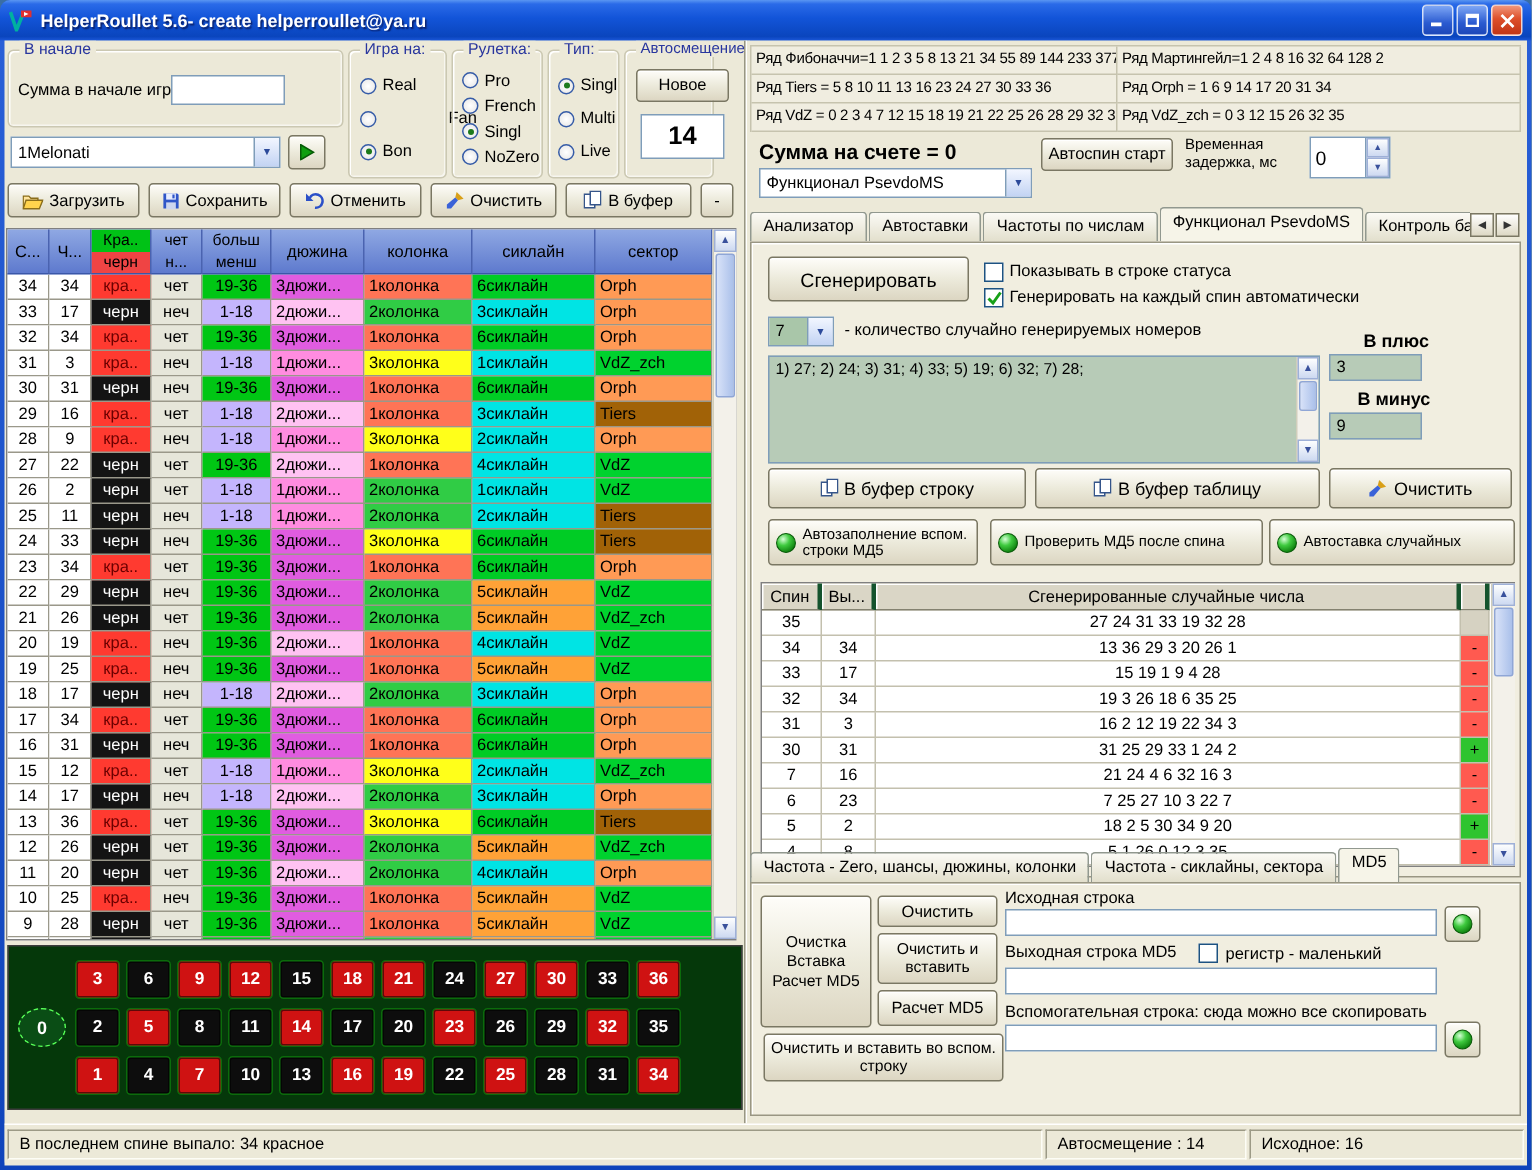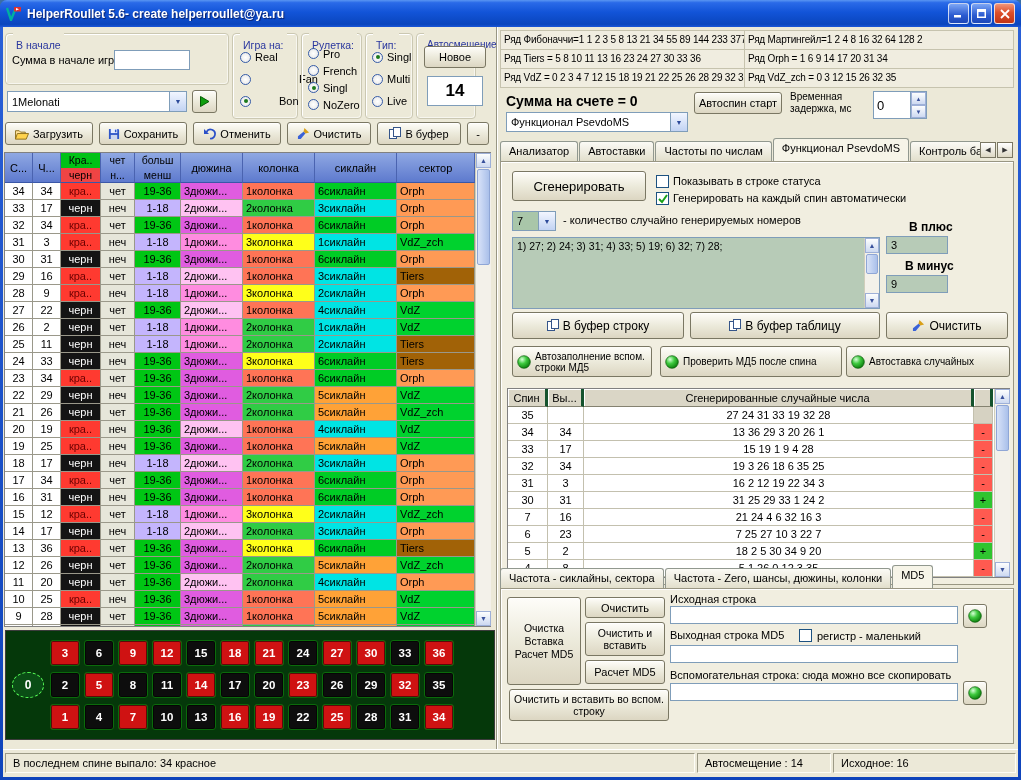--- a/index.html
+++ b/index.html
@@ -11,21 +11,21 @@
   .winbtns{display:flex;gap:2px}
   .wbtn{width:21px;height:21px;border-radius:3px;border:1px solid rgba(255,255,255,.75);display:flex;align-items:center;justify-content:center}
   .bmin,.bmax{background:linear-gradient(#7da6f5,#2a5ad0 60%,#1d47b8)}
   .bclose{background:linear-gradient(#f09579,#dd4f2a 45%,#c13415)}
   .bodyarea{position:absolute;left:3px;top:27px;width:1015px;height:750px;background:#ece9d8;overflow:hidden}
   .left-panel{position:absolute;left:0;top:0;width:493px;height:722px}
   .right-panel{position:absolute;left:495px;top:0;width:520px;height:722px}
   .vsplit{position:absolute;left:493px;top:0;height:722px;width:2px;border-left:1px solid #989683;border-right:1px solid #fff}
   
   .group{position:absolute;border:1px solid #cbc8b2;border-radius:4px;box-shadow:inset 1px 1px 0 #fff,inset -1px -1px 0 rgba(255,255,255,.6)}
-  .gtitle{position:absolute;top:-7px;left:7px;background:#ece9d8;padding:12px 3px;font-size:10.5px;color:#29369e;white-space:nowrap}
+  .gtitle{position:absolute;top:-7px;left:7px;background:#ece9d8;padding:0 3px;font-size:10.5px;color:#29369e;white-space:nowrap}
   .lab{position:absolute;font-size:11px;white-space:nowrap}
   .radio-row{display:flex;align-items:center;gap:4px}
   .rg-loose .radio-row{height:22px}
   .rg-tight .radio-row{height:17px}
   .radio{width:11px;height:11px;border-radius:50%;border:1px solid #365ca8;background:radial-gradient(#fff,#e4e4e4);position:relative;flex:0 0 auto}
   .radio.sel::after{content:"";position:absolute;left:2.5px;top:2.5px;width:4px;height:4px;border-radius:50%;background:#1c7a1c}
   .btn{display:inline-flex;align-items:center;justify-content:center;gap:4px;border:1px solid #7a7763;border-radius:3px;
     background:linear-gradient(#fefdf9,#eceadb 50%,#dcd6c2);font-family:inherit;font-size:11px;color:#000;box-shadow:inset 0 1px 0 #fff}
   .abtn{position:absolute}
   .inset{position:absolute;border:1px solid #7f9db9;background:#fff;font-family:inherit;font-size:11px}
@@ -169,21 +169,21 @@
             <div class="radio-row">
               <div class="radio"></div>
               <div style="display: inline;">Real</div>
             </div>
             <div class="radio-row">
               <div class="radio"></div>
               <div style="display: inline; margin-left: 44px;">Fan</div>
             </div>
             <div class="radio-row">
               <div class="radio sel"></div>
-              <div style="display: inline; margin-left: 24px;">Bon</div>
+              <div style="display: inline;">Bon</div>
             </div>
           </div>
       </div>
 
       <div class="group rg-tight" style="left:298px;top:6px;width:61px;height:86px">
         <span class="gtitle">Рулетка:</span>
         <div id="roulette-radios" style="position:absolute;left:6px;top:11px;right:1px">
             <div class="radio-row">
               <div class="radio"></div>
               <div style="display: inline;">Pro</div>
@@ -861,22 +861,22 @@
             <div class="sbtn">▲</div>
             <div class="strack">
                 <div class="sthumb" style="height:46px"></div>
               </div>
             <div class="sbtn">▼</div>
           </div>
         </div>
       </div>
 
       <div class="tabs" id="btabs" style="left:2px;top:538px;width:514px">
+          <div class="tab">Частота - Zero, шансы, дюжины, колонки</div>
           <div class="tab">Частота - сиклайны, сектора</div>
-          <div class="tab">Частота - Zero, шансы, дюжины, колонки</div>
           <div class="tab active">MD5</div>
         </div>
 
       <div class="panel" style="left:2px;top:561px;width:514px;height:156px">
         <button class="btn abtn" style="left:6px;top:8px;width:74px;height:88px;white-space:normal;padding:3px;font-size:10.5px;line-height:13px">Очистка Вставка Расчет MD5</button>
         <button class="btn abtn" style="left:84px;top:8px;width:80px;height:21px">Очистить</button>
         <button class="btn abtn" style="left:84px;top:33px;width:80px;height:34px;white-space:normal;padding:2px;font-size:10.5px;line-height:12px">Очистить и вставить</button>
         <button class="btn abtn" style="left:84px;top:71px;width:80px;height:24px">Расчет MD5</button>
         <button class="btn abtn" style="left:8px;top:100px;width:160px;height:32px;white-space:normal;padding:2px;font-size:10.5px;line-height:12px">Очистить и вставить во вспом. строку</button>
 

